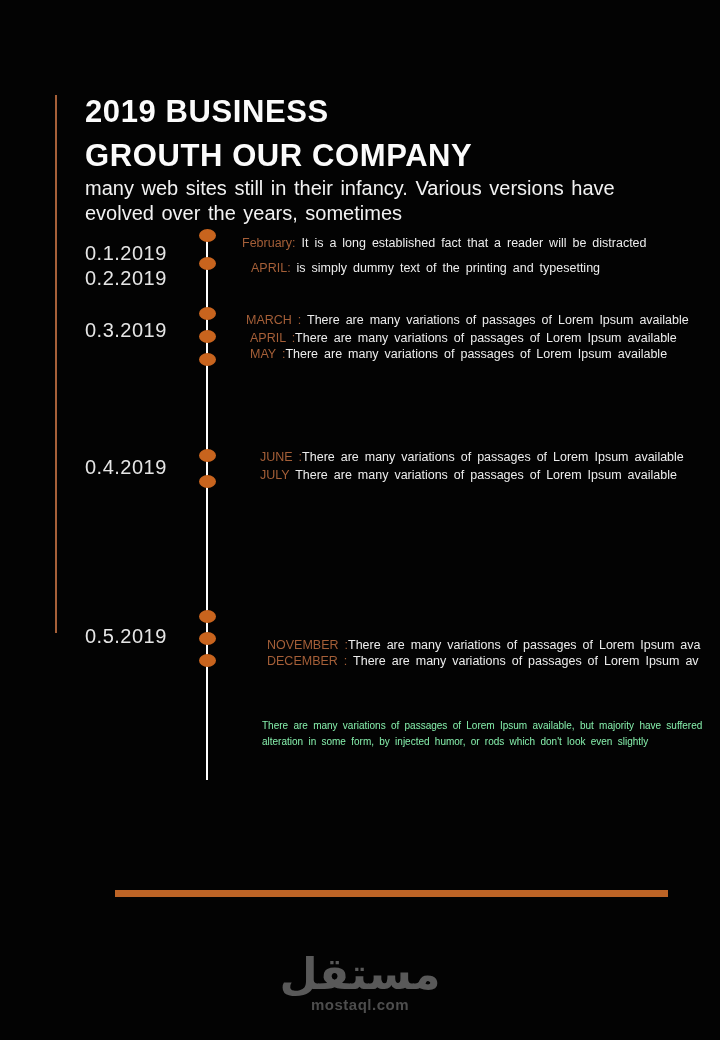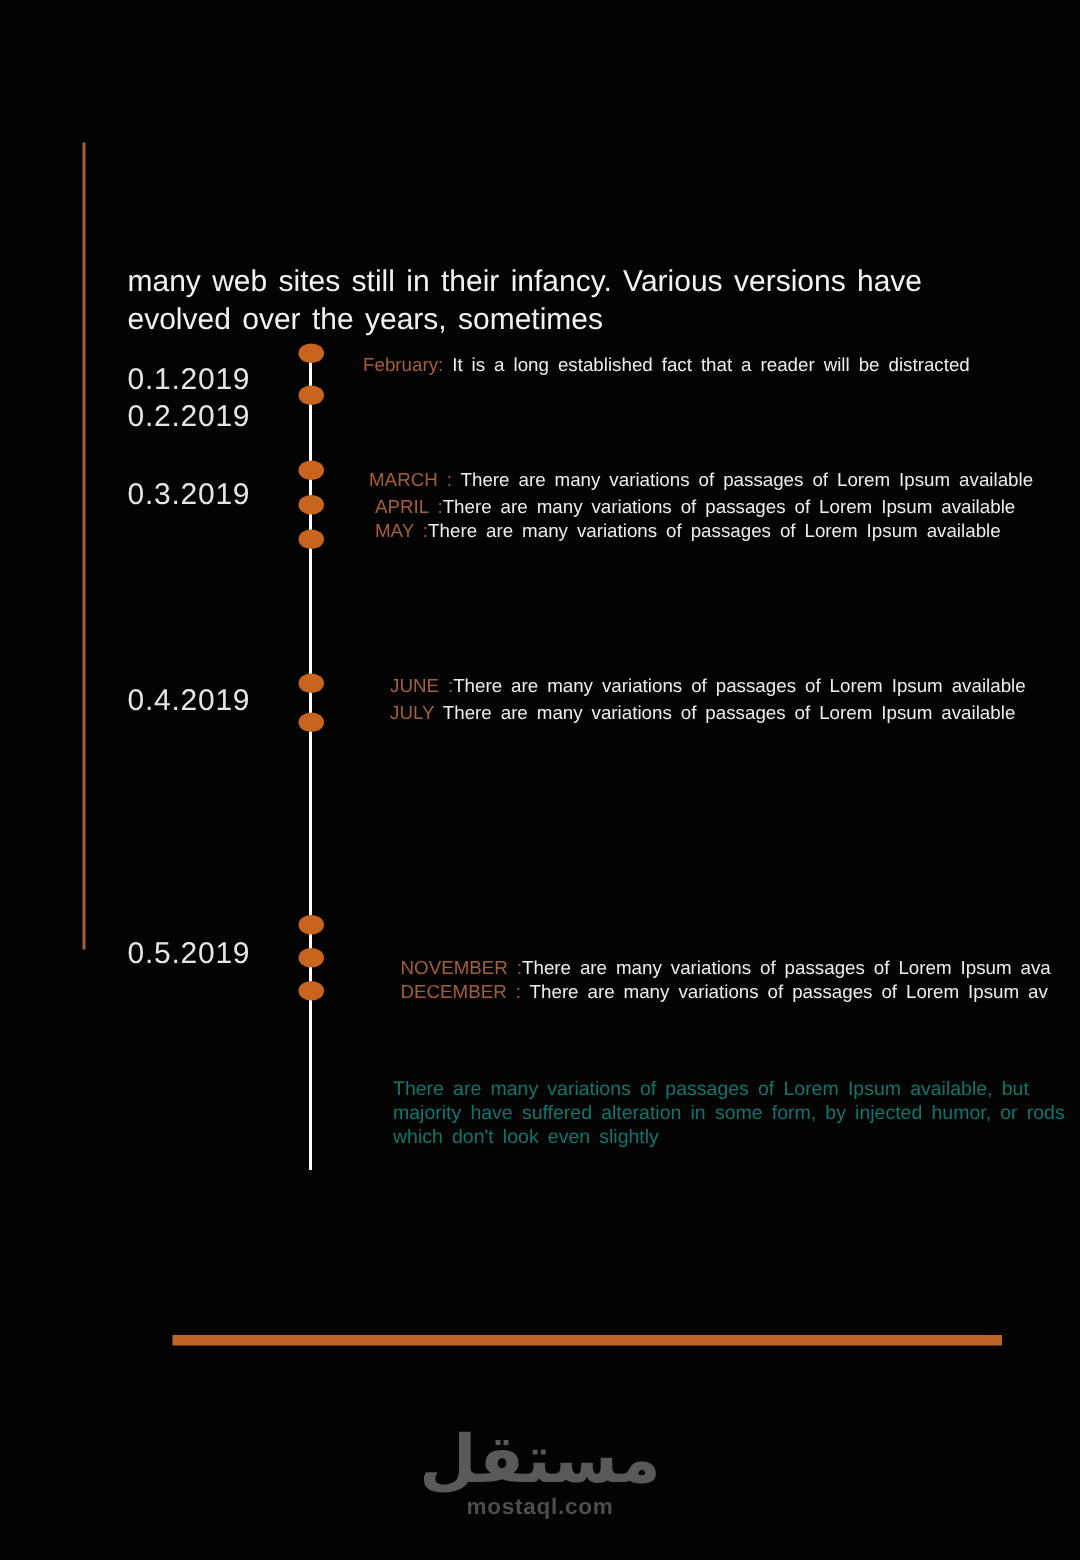--- a/index.html
+++ b/index.html
@@ -105,22 +105,22 @@
   .row.r7  { top: 468px; left: 260px; }
   .row.r8  { top: 620px; left: 270px; }
   .row.r9  { top: 638px; left: 267px; }
   .row.r10 { top: 654px; left: 267px; }
 
   
   .closing {
     position: absolute;
     left: 262px; top: 718px;
     width: 452px;
-    color: #0f766e;
-    font-size: 13px;
+    color: #86efac;
+    font-size: 10px;
     line-height: 16px;
     word-spacing: 2.5px;
   }
 
   
   .bottom-bar {
     position: absolute;
     left: 115px; top: 890px;
     width: 553px; height: 7px;
     background: #bd6426;
@@ -149,20 +149,24 @@
     line-height: 17px;
   }
 </style>
 </head>
 <body>
 
 <div class="poster">
 
   <div class="left-accent"></div>
 
+  <div class="title">
+    <div>2019 BUSINESS</div>
+    <div>GROUTH OUR COMPANY</div>
+  </div>
 
   <div class="subtitle">many web sites still in their infancy. Various versions have evolved over the years, sometimes</div>
 
   <div class="spine"></div>
 
   <span class="dot d1"></span>
   <span class="dot d2"></span>
   <span class="dot d3"></span>
   <span class="dot d4"></span>
   <span class="dot d5"></span>
@@ -174,20 +178,23 @@
 
   <div class="date t1">0.1.2019</div>
   <div class="date t2">0.2.2019</div>
   <div class="date t3">0.3.2019</div>
   <div class="date t4">0.4.2019</div>
   <div class="date t5">0.5.2019</div>
 
   <div class="row r1">
     <span class="month">February:</span><span class="body"> It is a long established fact that a reader will be distracted</span>
   </div>
+  <div class="row r2">
+    <span class="month">APRIL:</span><span class="body"> is simply dummy text of the printing and typesetting</span>
+  </div>
   <div class="row r3">
     <span class="month">MARCH :</span><span class="body"> There are many variations of passages of Lorem Ipsum available</span>
   </div>
   <div class="row r4">
     <span class="month">APRIL :</span><span class="body">There are many variations of passages of Lorem Ipsum available</span>
   </div>
   <div class="row r5">
     <span class="month">MAY :</span><span class="body">There are many variations of passages of Lorem Ipsum available</span>
   </div>
   <div class="row r6">

